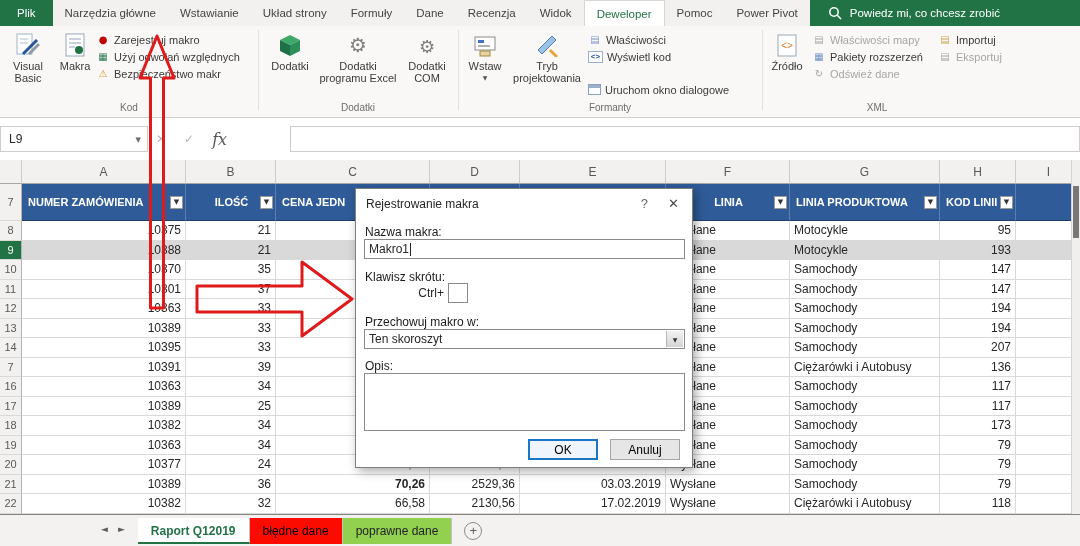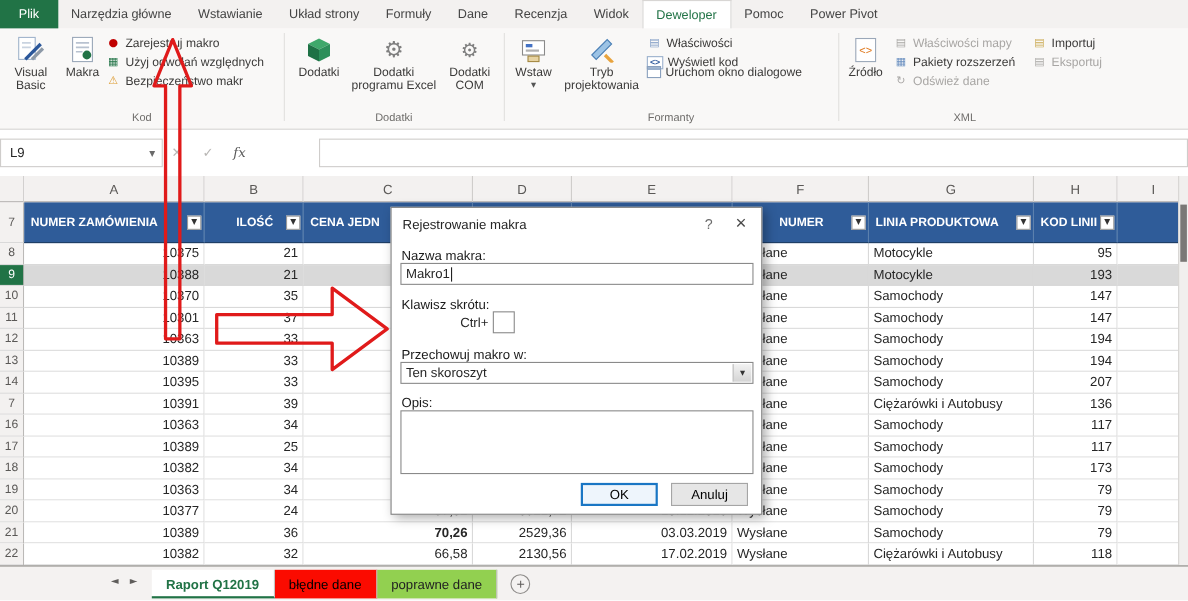--- a/index.html
+++ b/index.html
@@ -28,21 +28,21 @@
   .codebox { width:15px; height:12px; border:1px solid #9ab0cc; background:#fff; font-size:8px; font-weight:bold; color:#2b579a; line-height:10px; text-align:center; }
   .winicon { width:13px; height:11px; border:1px solid #8aa0bd; background:linear-gradient(#9ab0cc 0 3px,#fff 3px); }
 
   
   .fbar { position:absolute; left:0; top:118px; width:1080px; height:42px; background:#fff; }
   .namebox { position:absolute; left:0; top:8px; width:148px; height:26px; border:1px solid #cfcdcb; background:#fff; font-size:12px; }
   .namebox .nval { position:absolute; left:8px; top:5px; }
   .namebox .nb-dd { position:absolute; right:6px; top:9px; font-size:7px; color:#6a6a6a; font-family:"DejaVu Sans",sans-serif; }
   .fbtns { position:absolute; left:156px; top:8px; height:26px; display:flex; align-items:center; gap:18px; font-family:"DejaVu Sans",sans-serif; }
   .fbtns .gray { color:#b8b6b4; font-size:12px; }
-  .fbtns .fx { color:#595959; font-size:12px; font-style:italic; font-family:"DejaVu Serif",serif;text-align:right; }
+  .fbtns .fx { color:#595959; font-size:16px; font-style:italic; font-family:"DejaVu Serif",serif;text-align:right; }
   .finput { position:absolute; left:290px; right:0; top:8px; height:26px; border:1px solid #cfcdcb; background:#fff; }
 
   
   .grid { position:absolute; left:0; top:160px; width:1080px; z-index:1; }
   .grow { display:flex; }
   .cell { flex:none; overflow:hidden; white-space:nowrap; border-right:1px solid #d9d9d9; border-bottom:1px solid #d9d9d9; }
   .lrow { height:24px; }
   .lrow .cell { background:#f3f1f0; border-right-color:#cfcdcb; border-bottom-color:#a8a6a4; color:#5a5856; display:flex; align-items:center; justify-content:center; font-size:12px; }
   .corner { width:22px; }
   .rnum { width:22px; background:#f3f1f0; color:#5a5856; display:flex; align-items:center; justify-content:center; font-size:11px; border-right-color:#b5b3b1; }
@@ -104,20 +104,27 @@
         <div class="rtab">Wstawianie</div>
         <div class="rtab">Układ strony</div>
         <div class="rtab">Formuły</div>
         <div class="rtab">Dane</div>
         <div class="rtab">Recenzja</div>
         <div class="rtab">Widok</div>
         <div class="rtab active">Deweloper</div>
         <div class="rtab">Pomoc</div>
         <div class="rtab">Power Pivot</div>
       </div>
+    <div class="tellme">
+      <svg width="14" height="14" viewBox="0 0 14 14">
+          <circle cx="6" cy="6" r="4.2" fill="none" stroke="#fff" stroke-width="1.5"></circle>
+          <line x1="9.3" y1="9.3" x2="13" y2="13" stroke="#fff" stroke-width="1.5"></line>
+        </svg>
+      <span>Powiedz mi, co chcesz zrobić</span>
+    </div>
   </div>
 
   <div class="ribbon">
 
     <div class="bigbtn" style="left:4px;width:48px">
       <span class="bicon">
           <svg width="24" height="24" viewBox="0 0 24 24">
             <rect x="1" y="1" width="15" height="20" fill="#fff" stroke="#9fb3cb"></rect>
             <line x1="4" y1="6" x2="12" y2="6" stroke="#c9d3e0" stroke-width="1.5"></line>
             <line x1="4" y1="10" x2="12" y2="10" stroke="#c9d3e0" stroke-width="1.5"></line>
@@ -197,21 +204,21 @@
       <span class="blabel">Tryb projektowania</span>
     </div>
     <div class="smallbtn" style="left:588px;top:6px">
       <span class="si" style="color:#7a97c2">▤</span>
       <span>Właściwości</span>
     </div>
     <div class="smallbtn" style="left:588px;top:23px">
       <span class="codebox">&lt;&gt;</span>
       <span>Wyświetl kod</span>
     </div>
-    <div class="smallbtn" style="left:588px;top:32px">
+    <div class="smallbtn" style="left:588px;top:56px">
       <span class="winicon"></span>
       <span>Uruchom okno dialogowe</span>
     </div>
     <div class="glabel" style="left:458px;width:304px">Formanty</div>
     <div class="rdiv" style="left:762px"></div>
 
     <div class="bigbtn" style="left:766px;width:42px">
       <span class="bicon">
           <svg width="20" height="23" viewBox="0 0 20 23">
             <rect x="1" y="1" width="18" height="21" fill="#fff" stroke="#9aa7b8"></rect>
@@ -283,21 +290,21 @@
           <span>CENA JEDN</span>
           <div class="filter">▼</div>
         </div>
         <div class="cell hcell" style="width: 90px;">
           <span></span>
         </div>
         <div class="cell hcell" style="width: 146px;">
           <span></span>
         </div>
         <div class="cell hcell ctr" style="width: 124px;">
-          <span>NUMER</span>
+          <span>LINIA</span>
           <div class="filter">▼</div>
         </div>
         <div class="cell hcell" style="width: 150px;">
           <span>LINIA PRODUKTOWA</span>
           <div class="filter">▼</div>
         </div>
         <div class="cell hcell" style="width: 76px;">
           <span>KOD LINII</span>
           <div class="filter">▼</div>
         </div>

